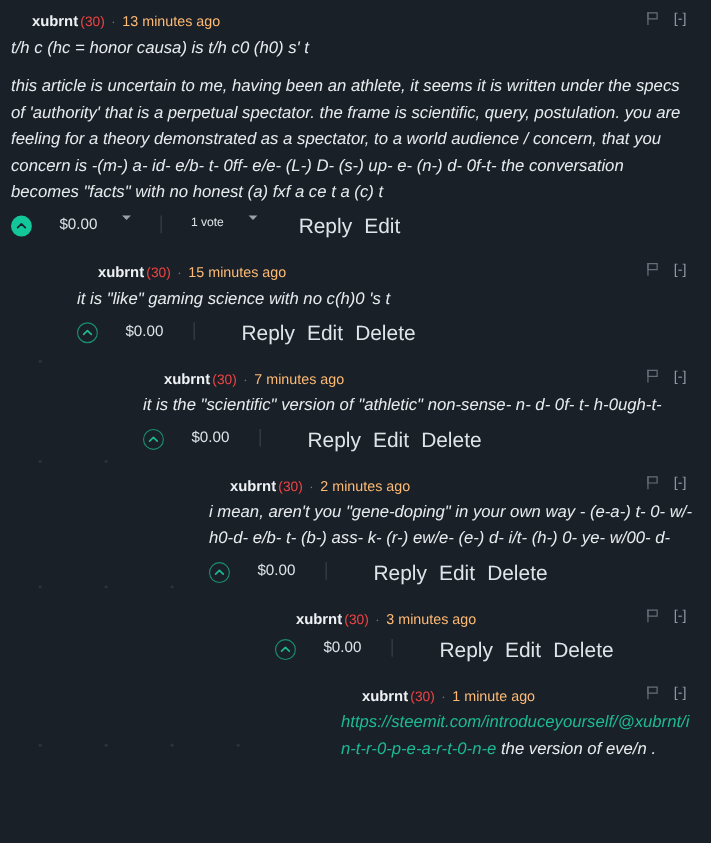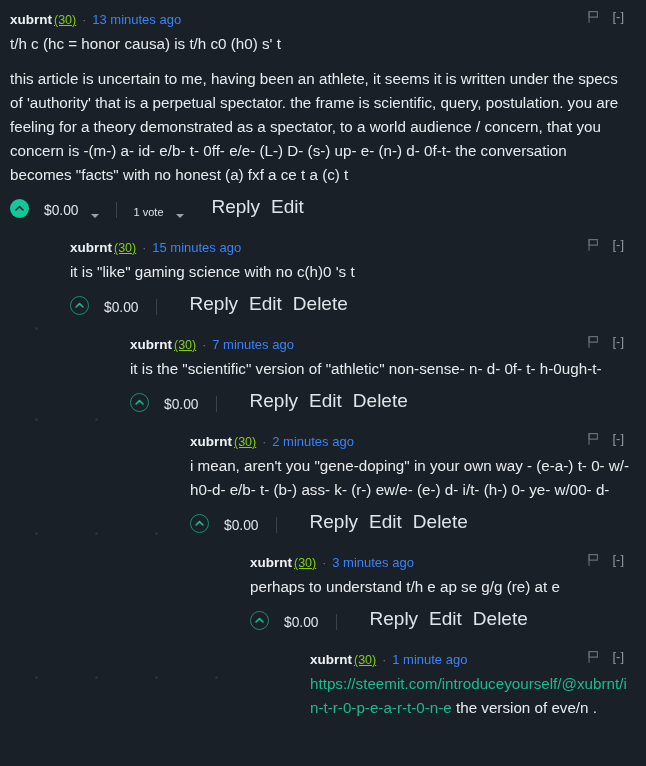--- a/index.html
+++ b/index.html
@@ -53,40 +53,40 @@
     padding-left: 10px;
   }
 
   .c-header {
     display: flex;
     align-items: baseline;
     font-size: 13.5px;
     line-height: 18px;
     margin-bottom: 3px;
     white-space: nowrap;
+    margin-left: 19px;
   }
   .c-author {
     font-weight: bold;
     color: #eef2f5;
     font-size: 13.5px;
     cursor: pointer;
   }
   .c-rep {
-    color: #84cc16;
+    color: #ef4444;
     font-size: 12.5px;
     margin-left: 2px;
-    text-decoration: underline;
   }
   .c-dot {
     color: #6f7b87;
     margin: 0 6px;
     font-size: 12px;
   }
   .c-time {
-    color: #3b82f6;
+    color: #fdba74;
     font-size: 13px;
     cursor: pointer;
   }
   .c-header-right {
     margin-left: auto;
     display: flex;
     align-items: center;
     gap: 12px;
     padding-right: 6px;
   }
@@ -105,41 +105,42 @@
     cursor: pointer;
     letter-spacing: 0px;
   }
 
   .c-body {
     font-size: 15.2px;
     line-height: 24px;
     color: #e7ebee;
     margin: 0 0 4px 0;
     word-wrap: break-word;
+    font-style: italic;
   }
   .c-body p {
     margin: 0 0 11px 0;
   }
   .c-body p:last-child {
     margin-bottom: 0;
   }
   .c-link {
     color: #1db992;
     text-decoration: none;
     word-break: break-all;
     cursor: pointer;
   }
 
   .c-actions {
     display: flex;
-    align-items: flex-end;
+    align-items: flex-start;
     font-size: 13.6px;
     color: #d2d8de;
     padding: 5px 0 7px 0;
-    gap: 6px;
+    gap: 16px;
   }
   .vote-btn {
     width: 19px;
     height: 19px;
     border-radius: 50%;
     display: inline-flex;
     align-items: center;
     justify-content: center;
     cursor: pointer;
     flex: 0 0 auto;
@@ -368,21 +369,20 @@
             <span class="flag-icon">
               <svg viewBox="0 0 14 15" width="13" height="14">
                 <path d="M2.2 1.2 V13.6" stroke="#8d98a3" stroke-width="1.2" fill="none"></path>
                 <path d="M2.2 1.7 H11.2 V7.6 H2.2 Z" stroke="#8d98a3" stroke-width="1.2" fill="none"></path>
               </svg>
             </span>
             <span class="collapse-link">[-]</span>
           </div>
         </div>
         <div class="c-body">
-          <p>perhaps to understand t/h e ap se g/g (re) at e</p>
         </div>
         <div class="c-actions">
           <span class="vote-btn outline">
             <svg viewBox="0 0 12 12" width="11" height="11">
               <path d="M2.2 7.6 L6 3.9 L9.8 7.6" fill="none" stroke-width="1.7" stroke-linecap="round" stroke-linejoin="round"></path>
             </svg>
           </span>
           <span class="payout">$0.00</span>
           <span class="divider"></span>
           <span class="act-links tight">

